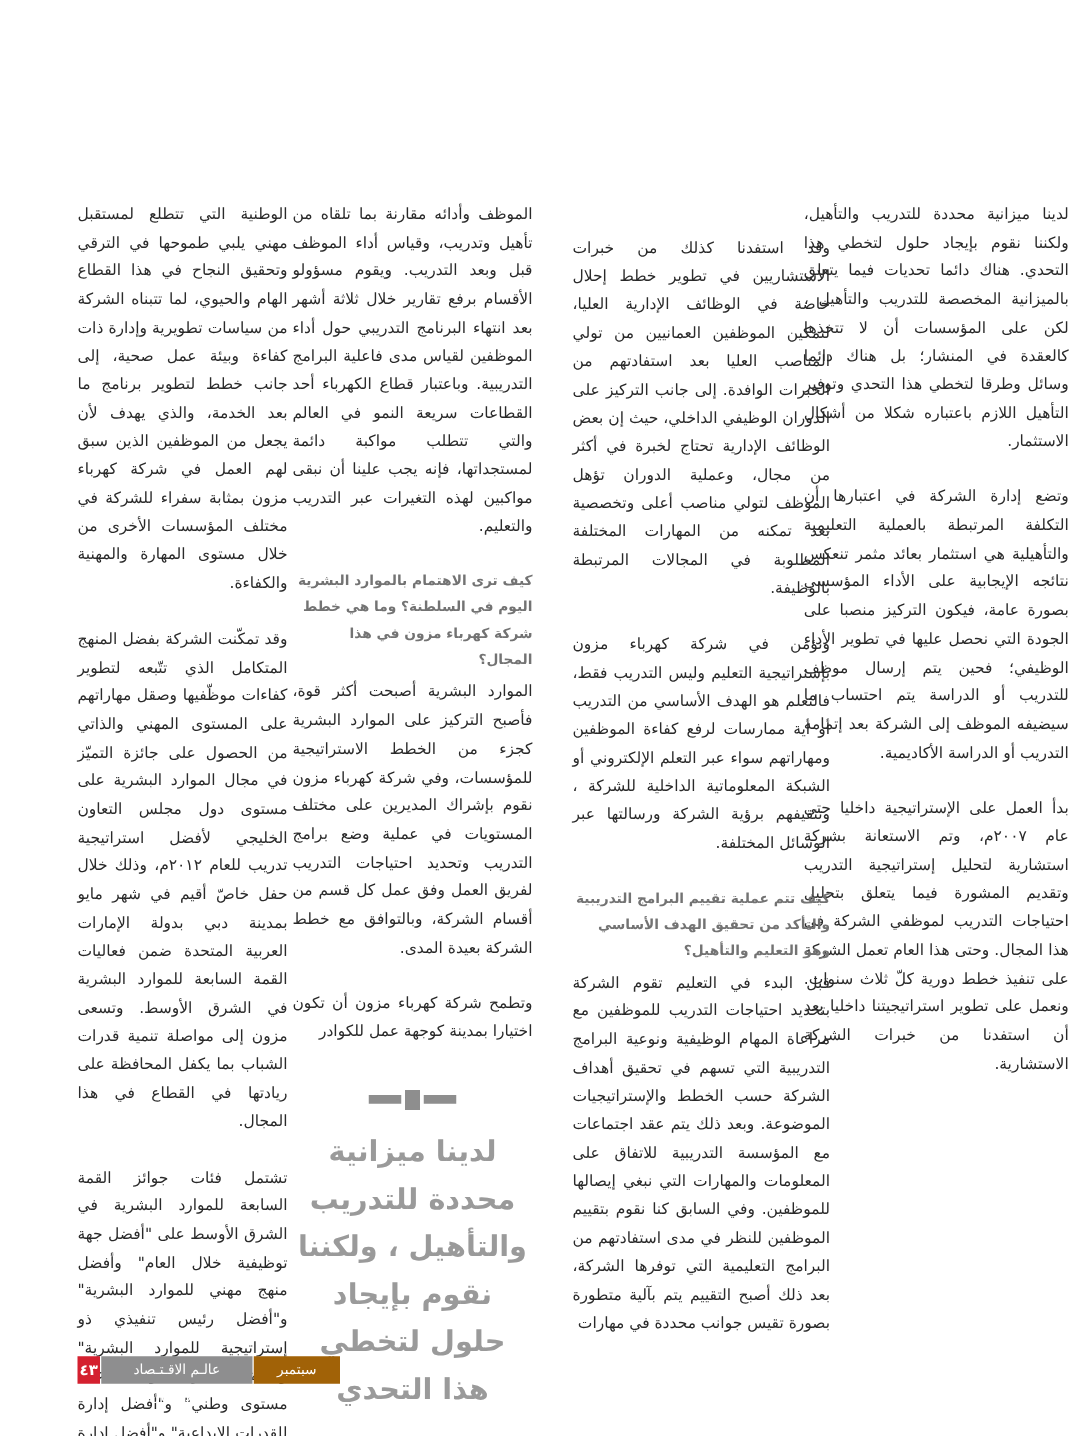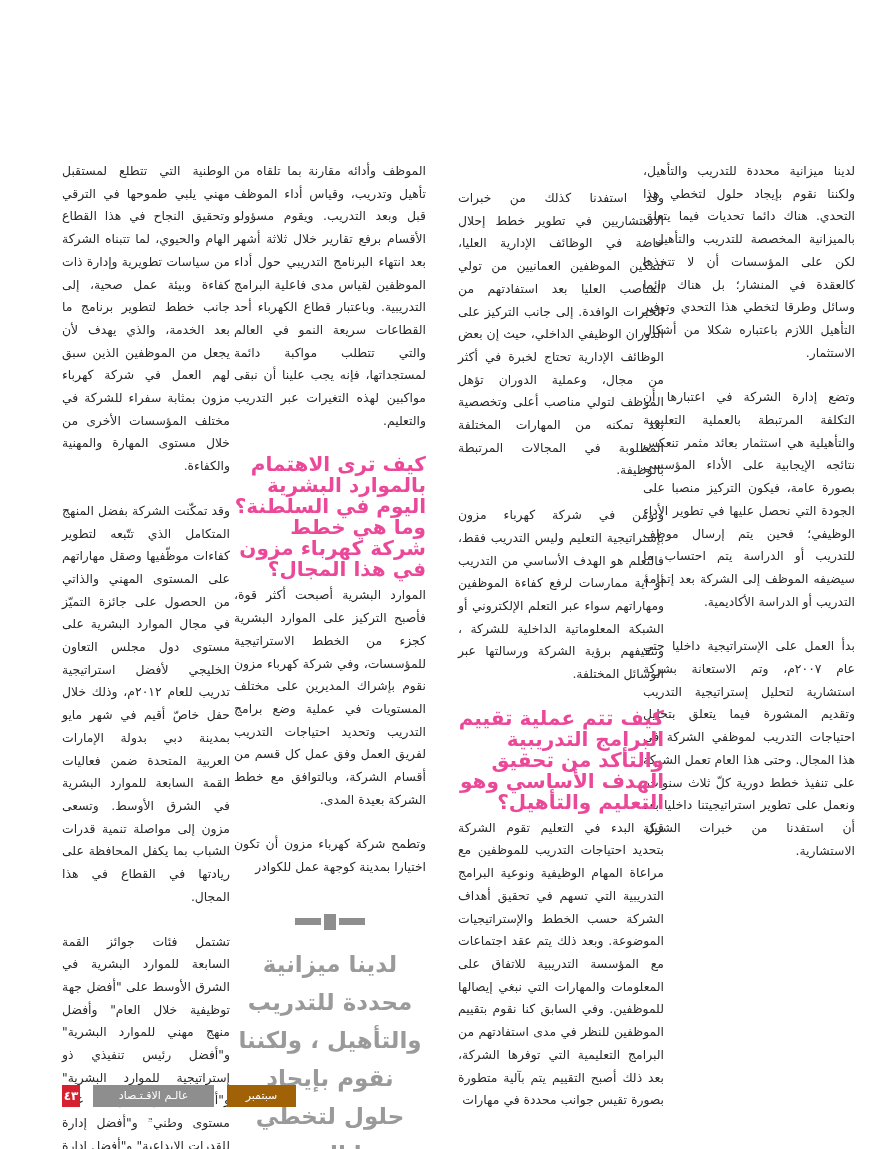--- a/index.html
+++ b/index.html
@@ -6,29 +6,29 @@
   body { width:871px; height:1149px; position:relative; overflow:hidden;
          font-family:"DejaVu Sans","Liberation Sans",sans-serif; color:#2a2a2a; }
   .col { position:absolute; top:160px; direction:rtl; text-align:justify;
          font-size:12.4px; line-height:22.7px; }
   .col p { margin:0 0 22px 0; }
   .col p.tight { margin-bottom:0; }
   #col1 { left:643px; width:212px; }
   #col2 { left:458px; width:206px;margin-top:27px; }
   #col3 { left:234px; width:192px; }
   #col4 { left:62px;  width:168px; }
-  h2.q { margin:8px 0 4px 0; font-size:20px; line-height:21px; font-weight:bold;
-         color:#ec4899; text-align:right; }
+  h2.q { margin:8px 0 4px 0; font-size:11px; line-height:21px; font-weight:bold;
+         color:#737373; text-align:right; }
   .pull { margin-top:34px; text-align:center; }
   .ornament { display:flex; justify-content:center; align-items:center; gap:3px; height:18px; }
   .ornament .bar { width:26px; height:7px; background:#8e8e8e; }
   .ornament .blk { width:12px; height:16px; background:#8e8e8e; }
   .pull-text { font-size:23px; line-height:38px; font-weight:bold; color:#9a9a9a;
                margin:14px 0 12px 0; }
-  #footer { position:absolute; left:62px; top:1085px; height:22px; display:flex; direction:ltr; gap:13px; }
+  #footer { position:absolute; left:62px; top:1085px; height:22px; display:flex; direction:ltr; gap:1px; }
   #footer .pg { background:#d4202f; color:#fff; font-size:12px; line-height:22px;
                 width:18px; text-align:center; font-weight:bold; }
   #footer .mag { background:#8e8e8f; color:#fff; font-size:11px; line-height:22px;
                  padding:0 8px; width:105px; text-align:center; direction:rtl; }
   #footer .date { background:#a16207; color:#fff; font-size:11px; line-height:22px;
                   padding:0 8px; width:53px; text-align:center; direction:rtl; }
 </style>
 </head>
 <body>
 

